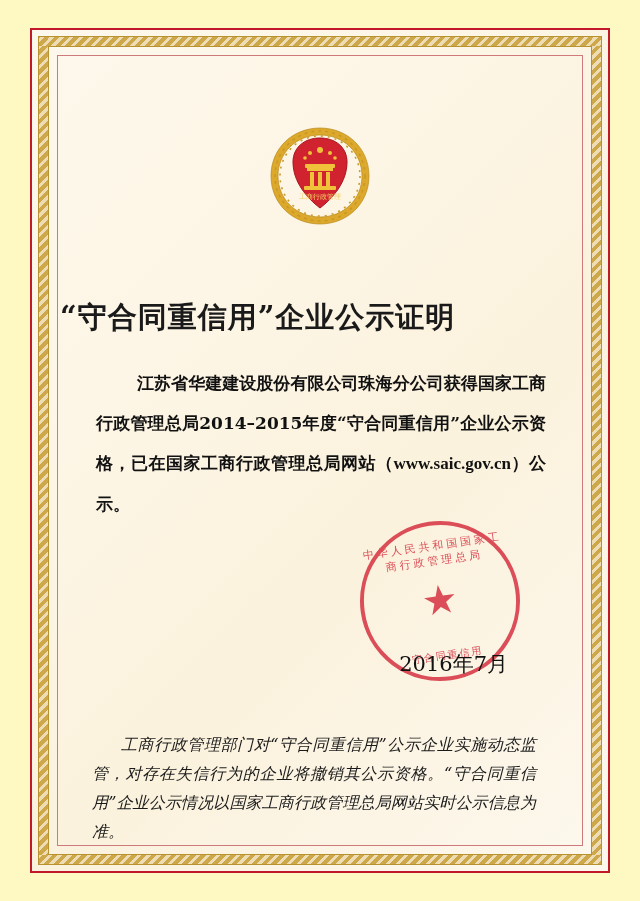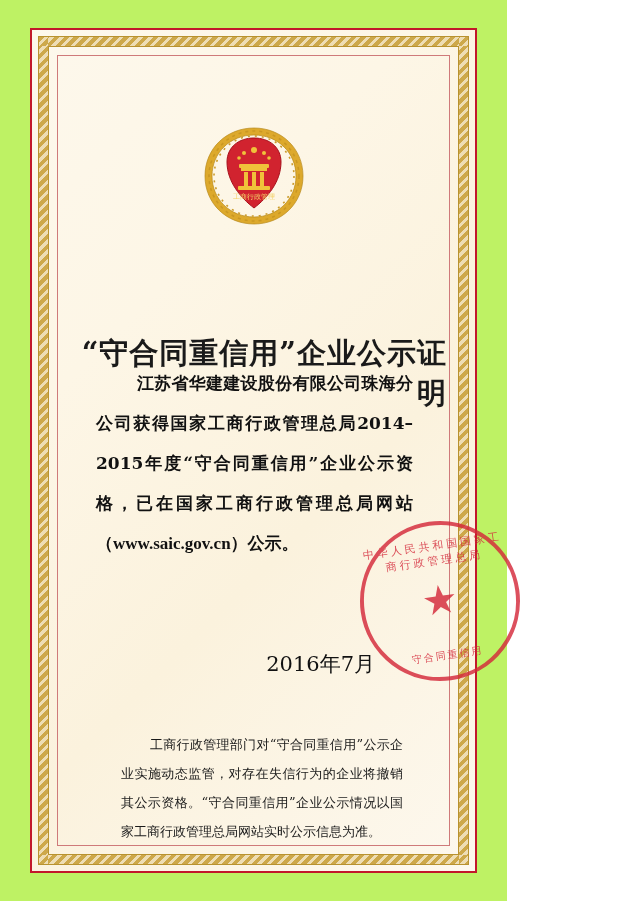--- a/index.html
+++ b/index.html
@@ -9,23 +9,23 @@
   }
   body {
     width: 640px;
     height: 901px;
     font-family: "Liberation Serif", serif;
     overflow: hidden;
   }
 
   .certificate {
     position: relative;
-    width: 507px;
+    width: 640px;
     height: 901px;
-    background: #bef264;
+    background: #fef9c3;
     box-sizing: border-box;
   }
 
   
   .frame-outer {
     position: absolute;
     left: 30px;
     top: 28px;
     right: 30px;
     bottom: 28px;
@@ -105,27 +105,26 @@
     height: 112px;
   }
   .emblem svg { display: block; }
 
   
   .title {
     position: absolute;
     top: 240px;
     left: 0;
     right: 0;
-    text-align: right;
+    text-align: left;
     font-size: 29px;
     font-weight: bold;
     letter-spacing: 1px;
     color: #1a1a1a;
     font-family: "DejaVu Serif", serif;
-    margin-top: 36px;
   }
 
   
   .body-text {
     position: absolute;
     top: 305px;
     left: 36px;
     right: 34px;
     font-size: 17px;
     font-weight: bold;
@@ -182,28 +181,29 @@
     font-size: 21px;
     font-weight: normal;
     color: #111;
     font-family: "DejaVu Serif", serif;
   }
 
   
   .footnote {
     position: absolute;
     top: 672px;
-    left: 61px;
+    left: 32px;
     right: 44px;
-    font-size: 13px;
+    font-size: 16px;
     line-height: 29px;
     color: #1a1a1a;
     text-align: justify;
     text-indent: 29px;
     font-family: "DejaVu Serif", serif;
+    font-style: italic;
   }
 </style>
 </head>
 <body>
 
 <div class="certificate">
 
   <div class="frame-outer"></div>
   <div class="frame-gold"></div>
   <div class="frame-inner"></div>

